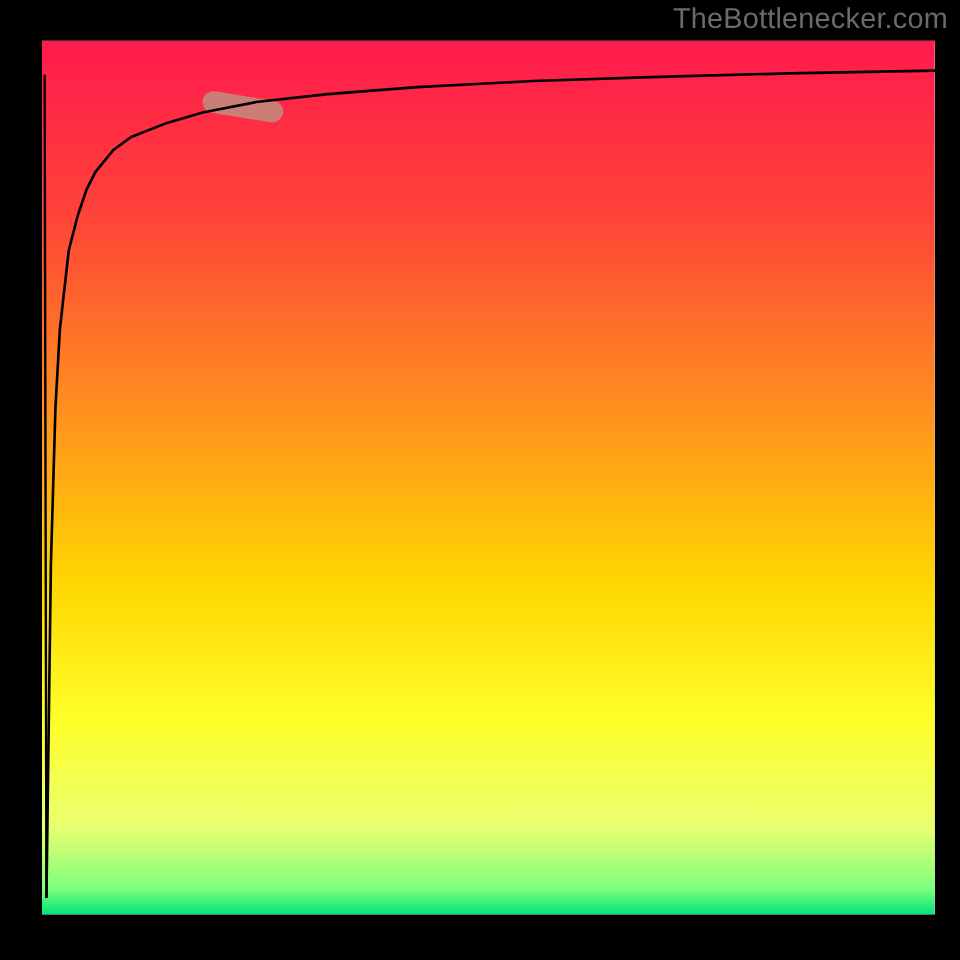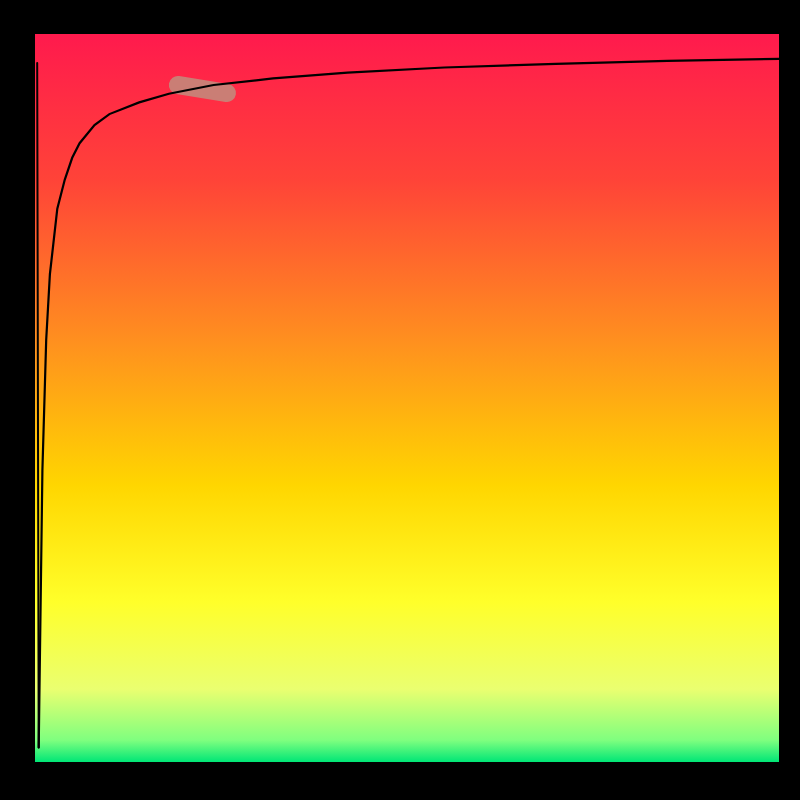--- a/index.html
+++ b/index.html
@@ -73,14 +73,15 @@
       <rect id="grad-rect" x="0" y="0" width="100%" height="100%" fill="url(#vg)"></rect>
     </svg>
   </div>
 
   <svg class="curve" viewBox="0 0 800 800">
     <path id="drop-path" fill="none" stroke="#000" stroke-width="2" stroke-linecap="round" d="M37.2 63.1 L38.7 747.4"></path>
     <rect id="pill" class="pill" rx="9" ry="9" x="168.5" y="80.0" width="67.8" height="18" transform="rotate(9.26 202.4 89.0)"></rect>
     <path id="curve-path" fill="none" stroke="#000" stroke-width="2.2" stroke-linecap="round" d="M38.7 747.4 L42.4 470.8 L46.2 339.8 L49.9 274.2 L57.3 208.7 L64.8 179.6 L72.2 157.8 L79.6 143.2 L94.5 125.0 L109.4 114.1 L139.2 102.4 L168.9 93.7 L213.6 85.0 L273.1 78.4 L347.5 72.6 L444.2 67.5 L555.8 63.8 L667.4 60.9 L779.0 58.8"></path>
   </svg>
 
+  <div class="watermark">TheBottlenecker.com</div>
 
 </div>
 
 </body></html>

